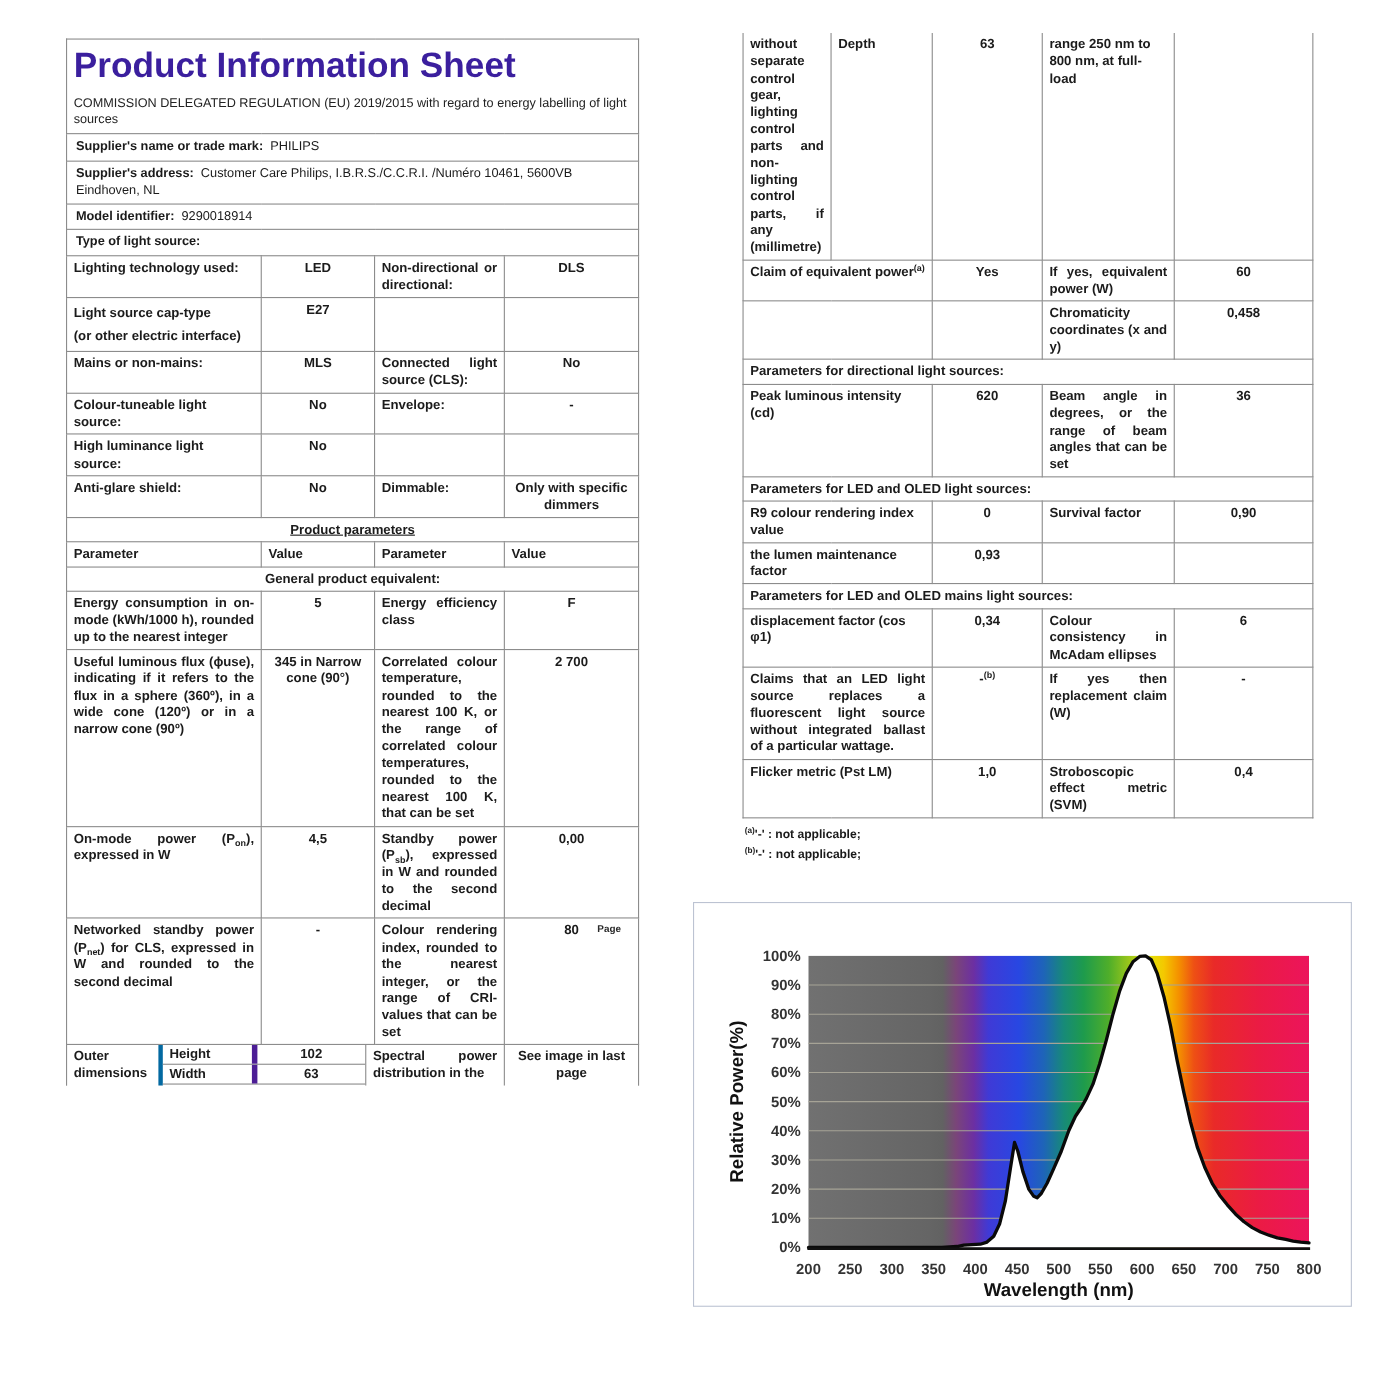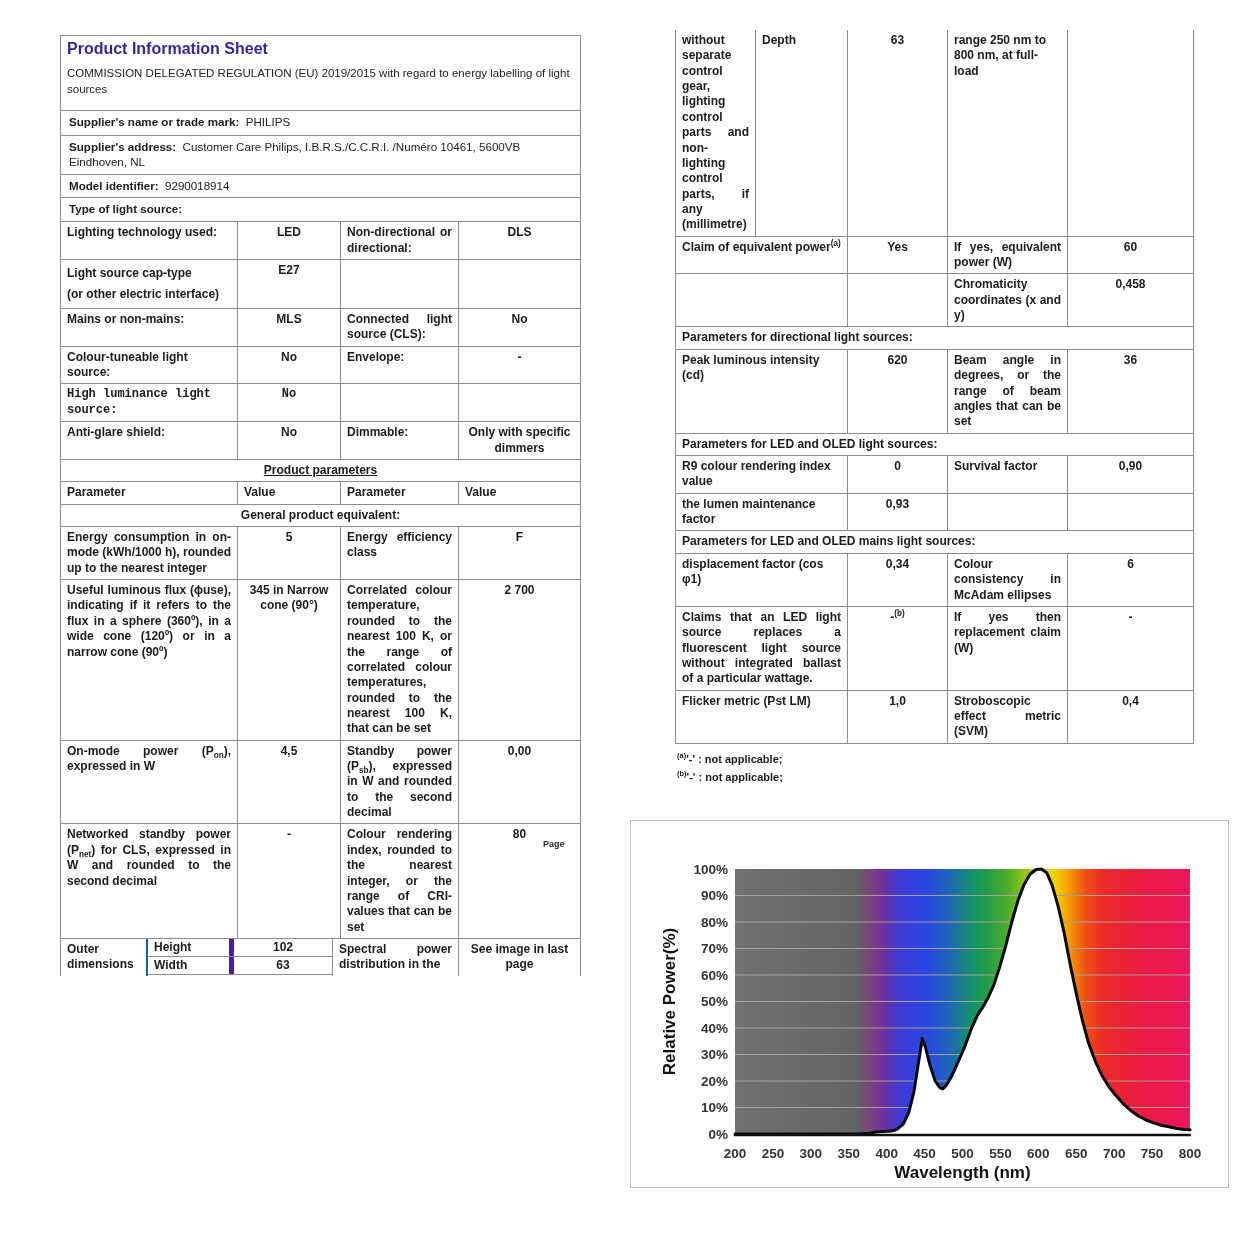--- a/index.html
+++ b/index.html
@@ -14,29 +14,29 @@
     font-size:12px;font-weight:bold;line-height:1.28;color:#1b1b1b;
     overflow:hidden;word-wrap:break-word;
   }
   td.al-c{text-align:center;}
   td.al-j{text-align:justify;}
   td.sp{line-height:1.75;}
   sub,sup{font-size:68%;line-height:0;}
   
   #page1{position:absolute;left:60px;top:35px;width:520px;}
   .title-cell{padding:6px 10px 5px 10px;}
-  .pis-title{font-size:16px;font-weight:bold;color:#3b1f9e;margin:0 0 7px 0;letter-spacing:0;}
+  .pis-title{font-size:32px;font-weight:bold;color:#3b1f9e;margin:0 0 7px 0;letter-spacing:0;}
   .pis-sub{font-size:11.5px;font-weight:normal;color:#222;line-height:1.35;}
   .info-row td{font-weight:normal;font-size:11.6px;padding:4px 8px;}
   .info-row .lbl{font-weight:bold;}
   .info-row .val{font-weight:normal;}
   
   td.od-td{padding:0;border-bottom:none;}
   .od-wrap{display:flex;align-items:stretch;}
-  .od-label{width:87px;padding:3px 6px;border-right:2px solid #0369a1;box-sizing:border-box;}
+  .od-label{width:87px;padding:3px 6px;border-right:4px solid #0369a1;box-sizing:border-box;}
   .od-sub{width:185px;box-sizing:border-box;border-right:1px solid #8c8c8c;}
   .od-row{display:flex;border-bottom:1px solid #8c8c8c;height:17px;}
   .od-k{width:86px;padding:1px 6px;border-right:5px solid #4c1d95;box-sizing:border-box;}
   .od-v{flex:1;text-align:center;padding:1px 2px;}
   .od-spec{width:126px;padding:3px 6px;border-right:1px solid #8c8c8c;box-sizing:border-box;text-align:justify;}
   .od-img{flex:1;padding:3px 4px;text-align:center;}
   
   #page2{position:absolute;left:675px;top:30px;width:518px;}
   #right-table tr:first-child td{border-top:none;}
   #footnotes{margin-top:6px;padding-left:2px;font-size:11px;font-weight:bold;line-height:1.7;}
@@ -106,21 +106,21 @@
           <td class="al-c">MLS</td>
           <td class="al-j">Connected light source (CLS):</td>
           <td class="al-c">No</td>
         </tr>
         <tr style="height: 18px;">
           <td>Colour-tuneable light source:</td>
           <td class="al-c">No</td>
           <td>Envelope:</td>
           <td class="al-c">-</td>
         </tr>
-        <tr style="height: 18px; font-family: Liberation Mono, monospace;">
+        <tr style="height: 18px;">
           <td>High luminance light source:</td>
           <td class="al-c">No</td>
           <td></td>
           <td></td>
         </tr>
         <tr style="height: 34px;">
           <td>Anti-glare shield:</td>
           <td class="al-c">No</td>
           <td>Dimmable:</td>
           <td class="al-c">Only with specific dimmers</td>

